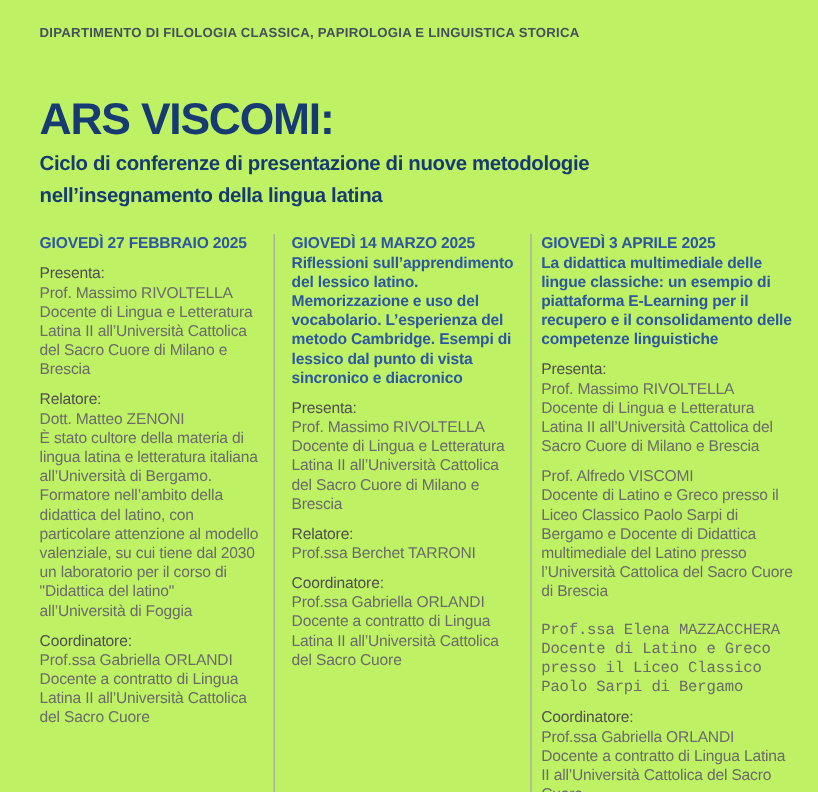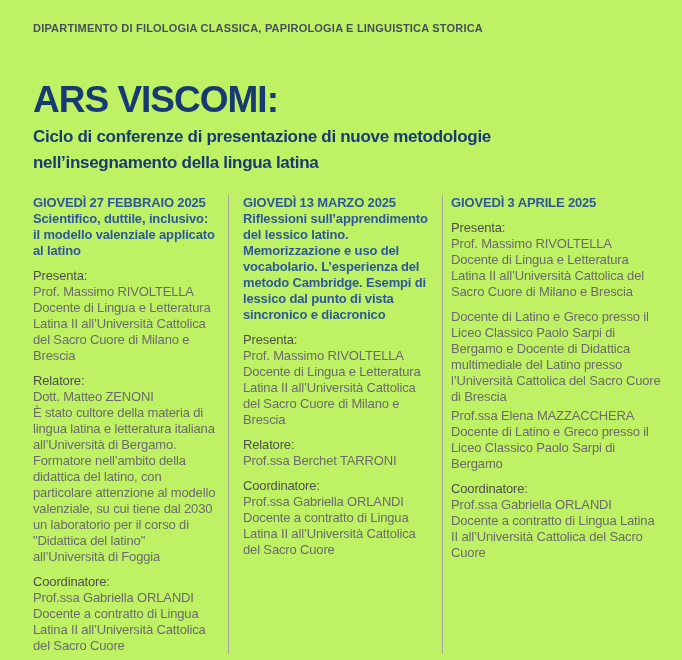--- a/index.html
+++ b/index.html
@@ -74,39 +74,38 @@
   .event-title {
     font-weight: bold;
     color: #2e57a0;
     line-height: 16px;
   }
   .section { margin-top: 9px; }
   .section-label {
     font-weight: normal;
     color: #4f4f4f;
   }
-  .person + .person { margin-top: 3px; }
+  .person + .person { margin-top: 16px; font-family: Liberation Mono, monospace; }
 </style>
 </head>
 <body>
 
 <div class="page">
 
   <div class="dept-header">DIPARTIMENTO DI FILOLOGIA CLASSICA, PAPIROLOGIA E LINGUISTICA STORICA</div>
 
   <div class="title-block">
     <div class="main-title">ARS VISCOMI:</div>
     <div class="sub-title">Ciclo di conferenze di presentazione di nuove metodologie nell’insegnamento della lingua latina</div>
   </div>
 
   <div class="columns">
 
     <div class="col col-1">
       <div class="event-date">GIOVEDÌ 27 FEBBRAIO 2025</div>
-      <div class="event-title">Scientifico, duttile, inclusivo: il modello valenziale applicato al latino</div>
 
       <div class="section">
         <div class="section-label">Presenta:</div>
         <div class="person">
           <div>Prof. Massimo RIVOLTELLA</div>
           <div>Docente di Lingua e Letteratura Latina II all’Università Cattolica del Sacro Cuore di Milano e Brescia</div>
         </div>
       </div>
 
       <div class="section">
@@ -122,21 +121,21 @@
         <div class="person">
           <div>Prof.ssa Gabriella ORLANDI</div>
           <div>Docente a contratto di Lingua Latina II all’Università Cattolica del Sacro Cuore</div>
         </div>
       </div>
     </div>
 
     <div class="divider"></div>
 
     <div class="col col-2">
-      <div class="event-date">GIOVEDÌ 13 MARZO 2025</div>
+      <div class="event-date">GIOVEDÌ 14 MARZO 2025</div>
       <div class="event-title">Riflessioni sull’apprendimento del lessico latino. Memorizzazione e uso del vocabolario. L’esperienza del metodo Cambridge. Esempi di lessico dal punto di vista sincronico e diacronico</div>
 
       <div class="section">
         <div class="section-label">Presenta:</div>
         <div class="person">
           <div>Prof. Massimo RIVOLTELLA</div>
           <div>Docente di Lingua e Letteratura Latina II all’Università Cattolica del Sacro Cuore di Milano e Brescia</div>
         </div>
       </div>
 
@@ -153,31 +152,33 @@
           <div>Prof.ssa Gabriella ORLANDI</div>
           <div>Docente a contratto di Lingua Latina II all’Università Cattolica del Sacro Cuore</div>
         </div>
       </div>
     </div>
 
     <div class="divider"></div>
 
     <div class="col col-3">
       <div class="event-date">GIOVEDÌ 3 APRILE 2025</div>
+      <div class="event-title">La didattica multimediale delle lingue classiche: un esempio di piattaforma E-Learning per il recupero e il consolidamento delle competenze linguistiche</div>
 
       <div class="section">
         <div class="section-label">Presenta:</div>
         <div class="person">
           <div>Prof. Massimo RIVOLTELLA</div>
           <div>Docente di Lingua e Letteratura Latina II all’Università Cattolica del Sacro Cuore di Milano e Brescia</div>
         </div>
       </div>
 
       <div class="section">
         <div class="person">
+          <div>Prof. Alfredo VISCOMI</div>
           <div>Docente di Latino e Greco presso il Liceo Classico Paolo Sarpi di Bergamo e Docente di Didattica multimediale del Latino presso l’Università Cattolica del Sacro Cuore di Brescia</div>
         </div>
         <div class="person">
           <div>Prof.ssa Elena MAZZACCHERA</div>
           <div>Docente di Latino e Greco presso il Liceo Classico Paolo Sarpi di Bergamo</div>
         </div>
       </div>
 
       <div class="section">
         <div class="section-label">Coordinatore:</div>

